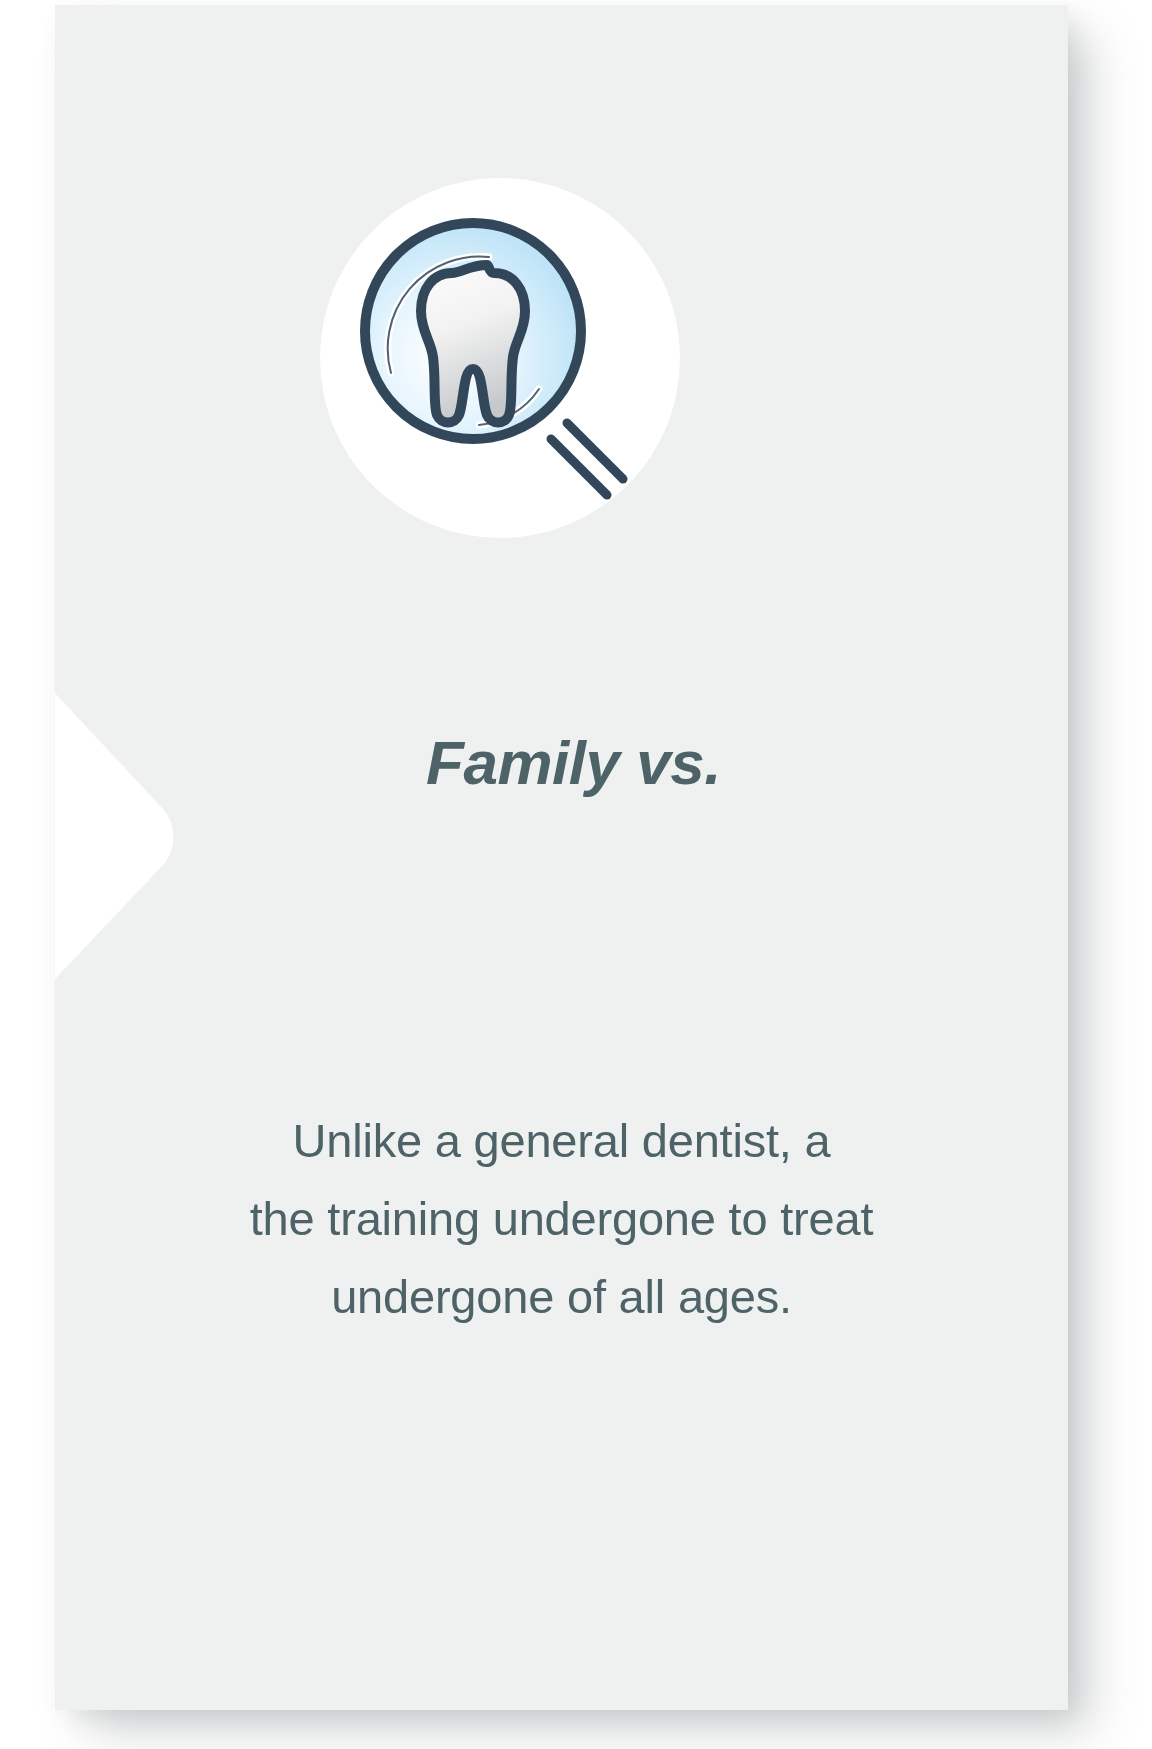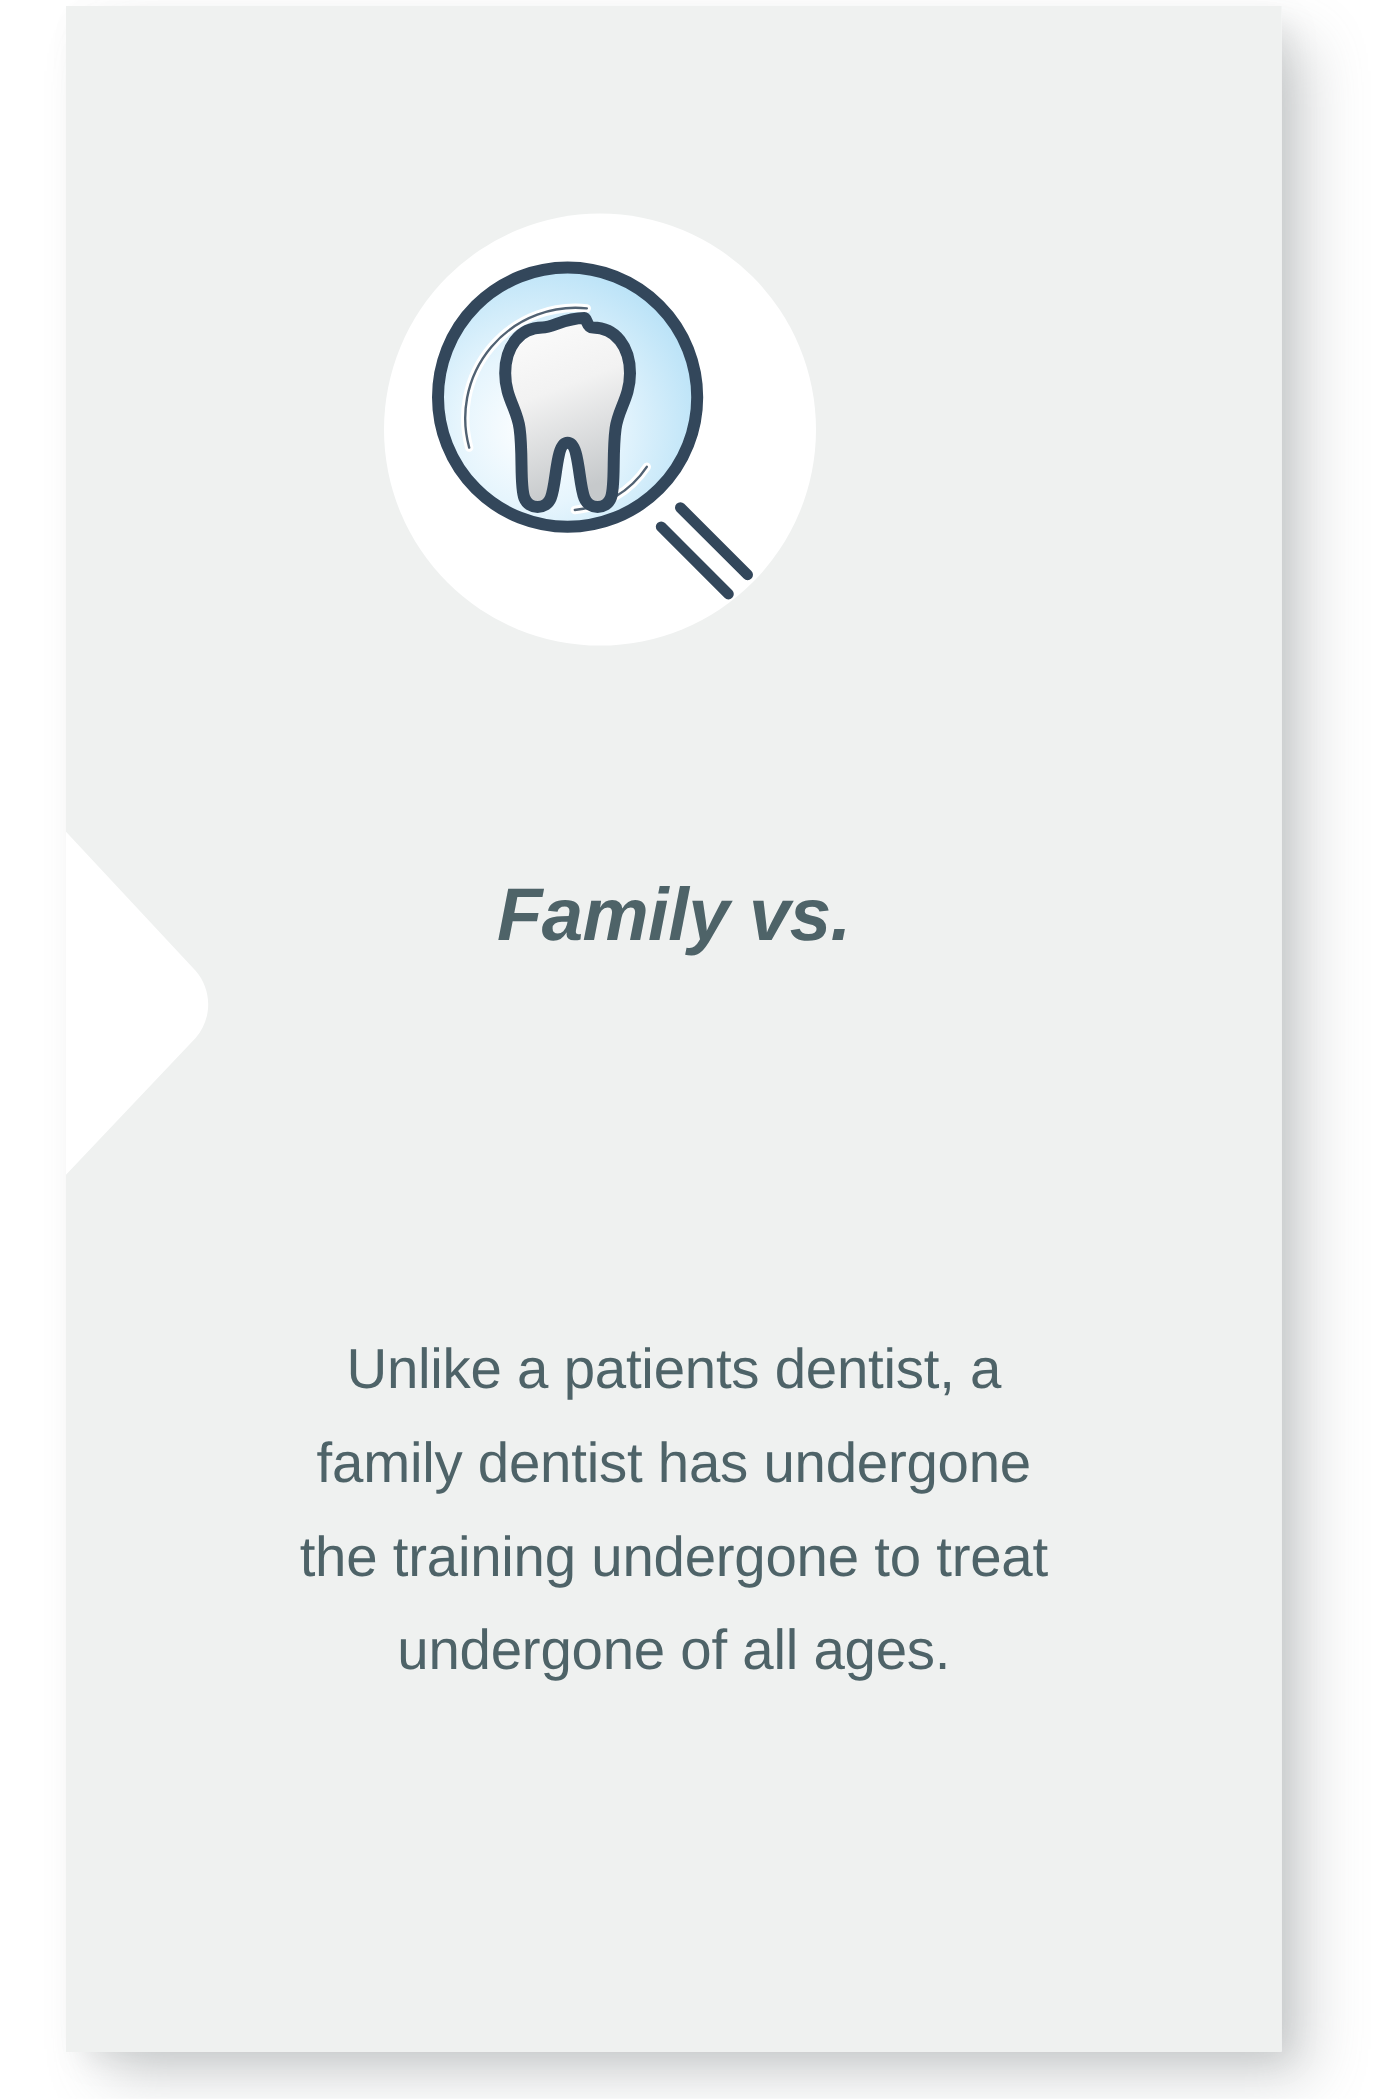--- a/index.html
+++ b/index.html
@@ -71,21 +71,21 @@
     position: absolute;
     left: 300px;
     top: 208px;
     width: 290px;
     height: 290px;
   }
 
   
   .title {
     position: absolute;
-    left: 0;
+    left: 12px;
     top: 716px;
     width: 1013px;
     text-align: center;
     color: #4e6368;
     font-family: "Liberation Sans", sans-serif;
     font-style: italic;
     font-weight: 700;
     font-size: 62px;
     line-height: 84px;
     letter-spacing: -0.5px;
@@ -172,20 +172,19 @@
                  C 124 220 124 196 110 180
                  L 0 62 Z" fill="#ffffff"></path>
       </svg>
     </div>
 
     <div class="title">
       <span class="title-line">Family vs.</span>
     </div>
 
     <div class="body-copy">
-      <span class="body-line">Unlike a patients dentist, a</span>
-      <span class="body-line">family dentist has undergone</span>
+      <span class="body-line">Unlike a general dentist, a</span>
       <span class="body-line">the training undergone to treat</span>
       <span class="body-line">undergone of all ages.</span>
     </div>
 
   </div>
 </div>
 
 </body></html>

